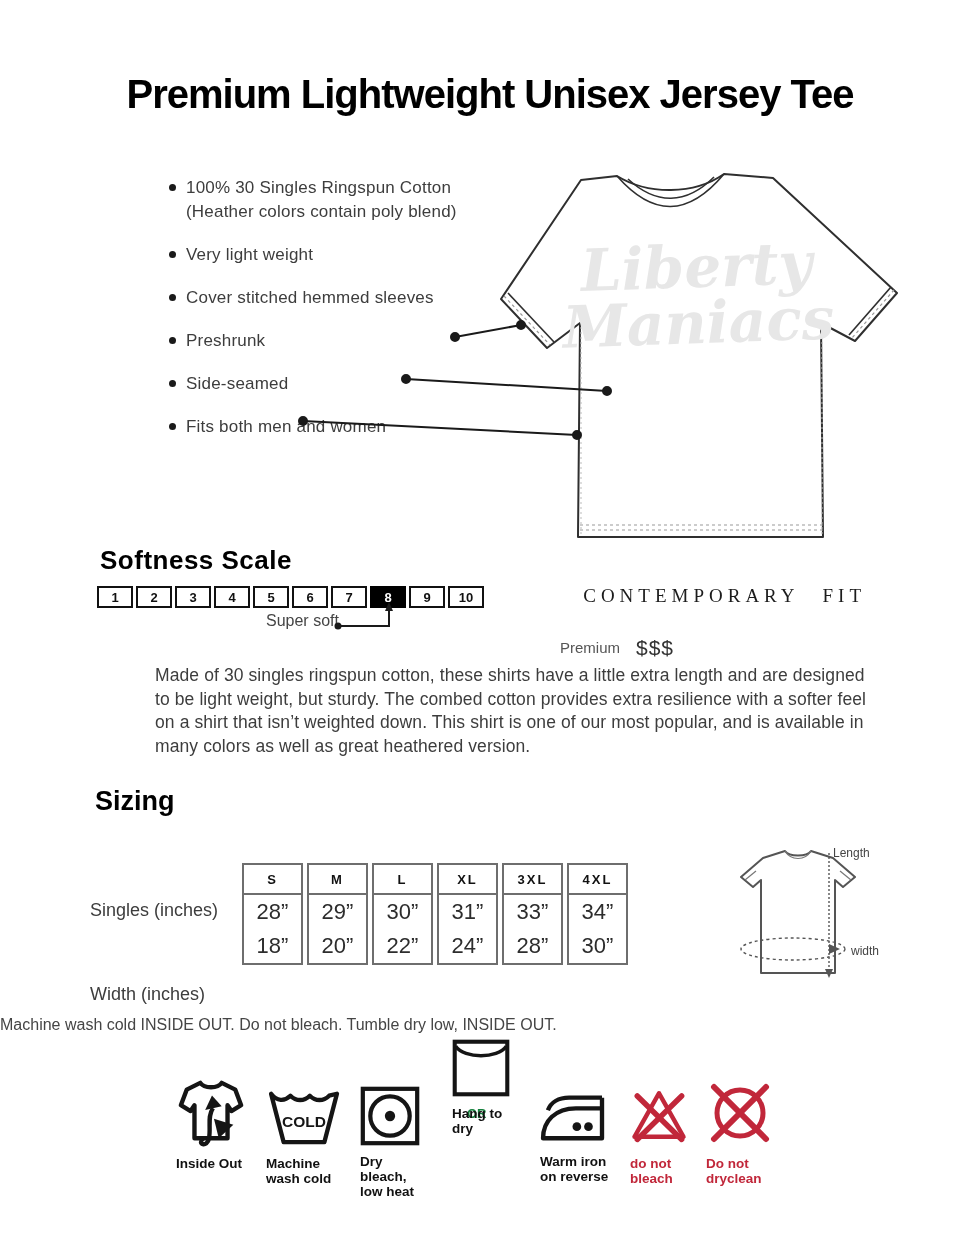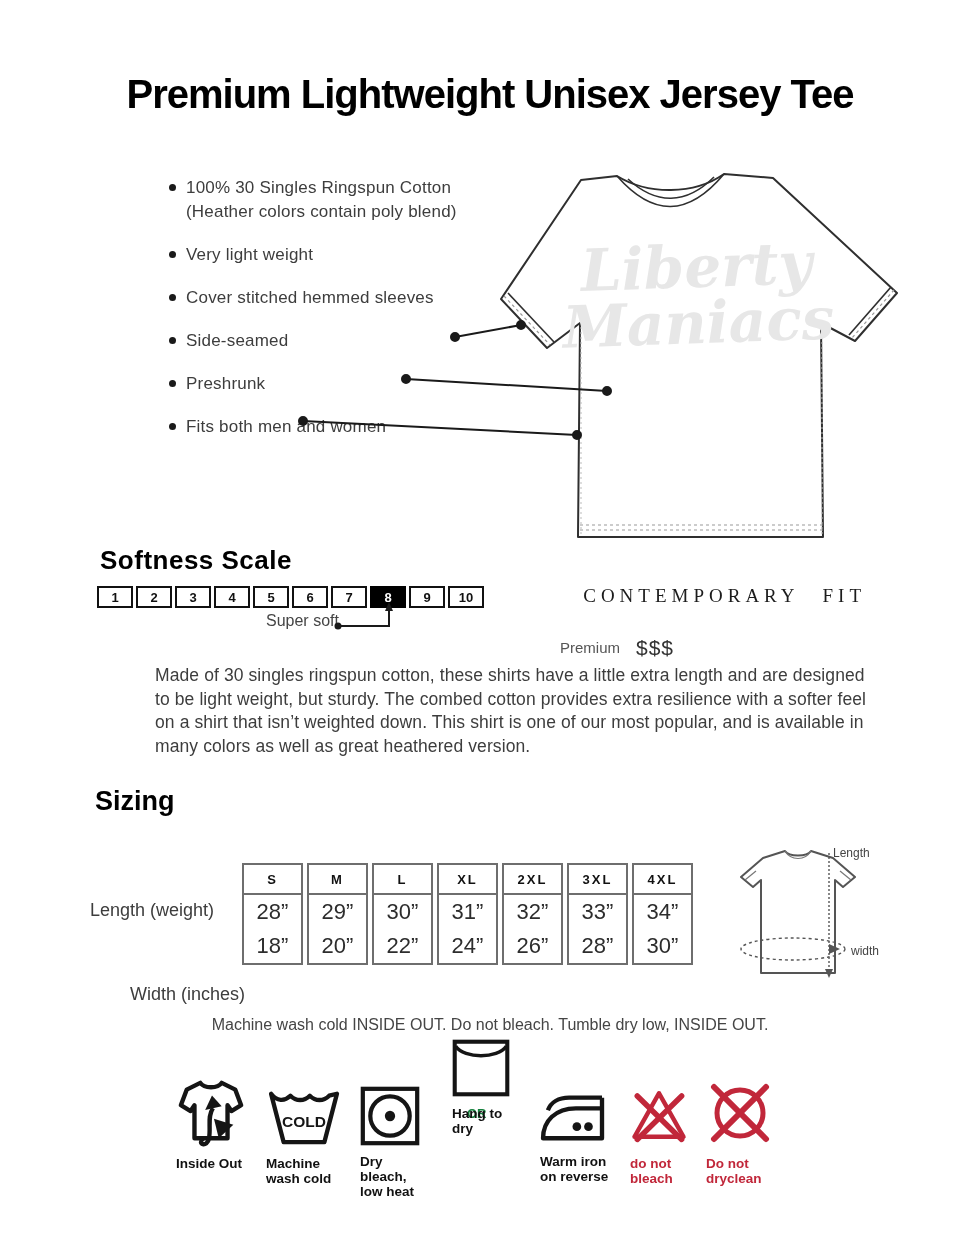--- a/index.html
+++ b/index.html
@@ -80,41 +80,41 @@
     font-size:17.5px; line-height:23.5px; color:#3d3d3d; letter-spacing:0.1px;
   }
 
   
   .sizing-heading {
     top:786px; left:95px;
     font-size:27px; font-weight:700; color:#000;
   }
   .row-label { left:90px; font-size:18px; color:#3d3d3d; }
   .row-label.len { top:900px; }
-  .row-label.wid { top:984px;margin-left:40px; }
+  .row-label.wid { top:984px; }
   .size-table { top:863px; left:242px; display:flex; }
   .size-col {
     width:61px; height:102px; margin-right:4px;
     border:2px solid #6e6e6e; background:#fff;
   }
   .size-col:last-child { margin-right:0; }
   .size-col .hdr {
     height:30px; border-bottom:2px solid #6e6e6e;
     display:flex; align-items:center; justify-content:center;
     font-size:13px; font-weight:700; letter-spacing:2px; color:#111;
   }
   .size-col .val {
     height:34px; display:flex; align-items:center; justify-content:center;
     font-size:22px; color:#2d2d2d;
   }
   .size-diagram { top:843px; left:733px; }
 
   
   .care-note {
-    top:1016px; left:0; width:980px; text-align:center;
+    top:1016px; left:0; width:980px; text-align:left;
     font-size:16px; color:#454545;
   }
   .care-item { text-align:left; }
   .care-label {
     margin-top:4px;
     font-size:13.5px; font-weight:700; line-height:15px; color:#111;
   }
   .care-label.red { color:#c1273a; }
   .or-text { font-size:13px; font-weight:700; color:#15803d;margin-left:42px; }
 </style>
@@ -123,22 +123,22 @@
 
 <h1 class="abs page-title">Premium Lightweight Unisex Jersey Tee</h1>
 
 <ul class="abs features">
   <li>
     <span>100% 30 Singles Ringspun Cotton</span><br>
     <span>(Heather colors contain poly blend)</span>
   </li>
   <li><span>Very light weight</span></li>
   <li><span>Cover stitched hemmed sleeves</span></li>
+  <li><span>Preshrunk</span></li>
   <li><span>Side-seamed</span></li>
-  <li><span>Preshrunk</span></li>
   <li><span>Fits both men and women</span></li>
 </ul>
 
 <svg class="abs shirt-illo" width="420" height="385" viewBox="0 0 420 385">
   <g stroke="#2f2f2f" stroke-width="2" fill="#ffffff" stroke-linejoin="round">
     <path d="M93,15 L129,11 C160,30 206,30 236,9 L285,13 L409,128 L367,176 L333,158 L335,372 L90,372 L92,158 L59,183 L13,134 Z"></path>
   </g>
   <g stroke="#2f2f2f" stroke-width="1.6" fill="none">
     <path d="M129,11 C165,52 200,52 236,9"></path>
     <path d="M140,14 C168,40 198,40 226,12"></path>
@@ -196,21 +196,21 @@
 <div class="abs super-soft">Super soft</div>
 
 <div class="abs fit-label">CONTEMPORARY FIT</div>
 <div class="abs fit-sub">
   <span class="fit-tier">Premium</span><span class="fit-price">$$$</span>
 </div>
 
 <p class="abs description">Made of 30 singles ringspun cotton, these shirts have a little extra length and are designed to be light weight, but sturdy. The combed cotton provides extra resilience with a softer feel on a shirt that isn’t weighted down. This shirt is one of our most popular, and is available in many colors as well as great heathered version.</p>
 
 <div class="abs sizing-heading">Sizing</div>
-<div class="abs row-label len">Length (weight)</div>
+<div class="abs row-label len">Singles (inches)</div>
 <div class="abs row-label wid">Width (inches)</div>
 
 <div class="abs size-table">
   <div class="size-col">
     <div class="hdr">S</div>
     <div class="val">28”</div>
     <div class="val">18”</div>
   </div>
   <div class="size-col">
     <div class="hdr">M</div>
@@ -219,25 +219,20 @@
   </div>
   <div class="size-col">
     <div class="hdr">L</div>
     <div class="val">30”</div>
     <div class="val">22”</div>
   </div>
   <div class="size-col">
     <div class="hdr">XL</div>
     <div class="val">31”</div>
     <div class="val">24”</div>
-  </div>
-  <div class="size-col">
-    <div class="hdr">2XL</div>
-    <div class="val">32”</div>
-    <div class="val">26”</div>
   </div>
   <div class="size-col">
     <div class="hdr">3XL</div>
     <div class="val">33”</div>
     <div class="val">28”</div>
   </div>
   <div class="size-col">
     <div class="hdr">4XL</div>
     <div class="val">34”</div>
     <div class="val">30”</div>

